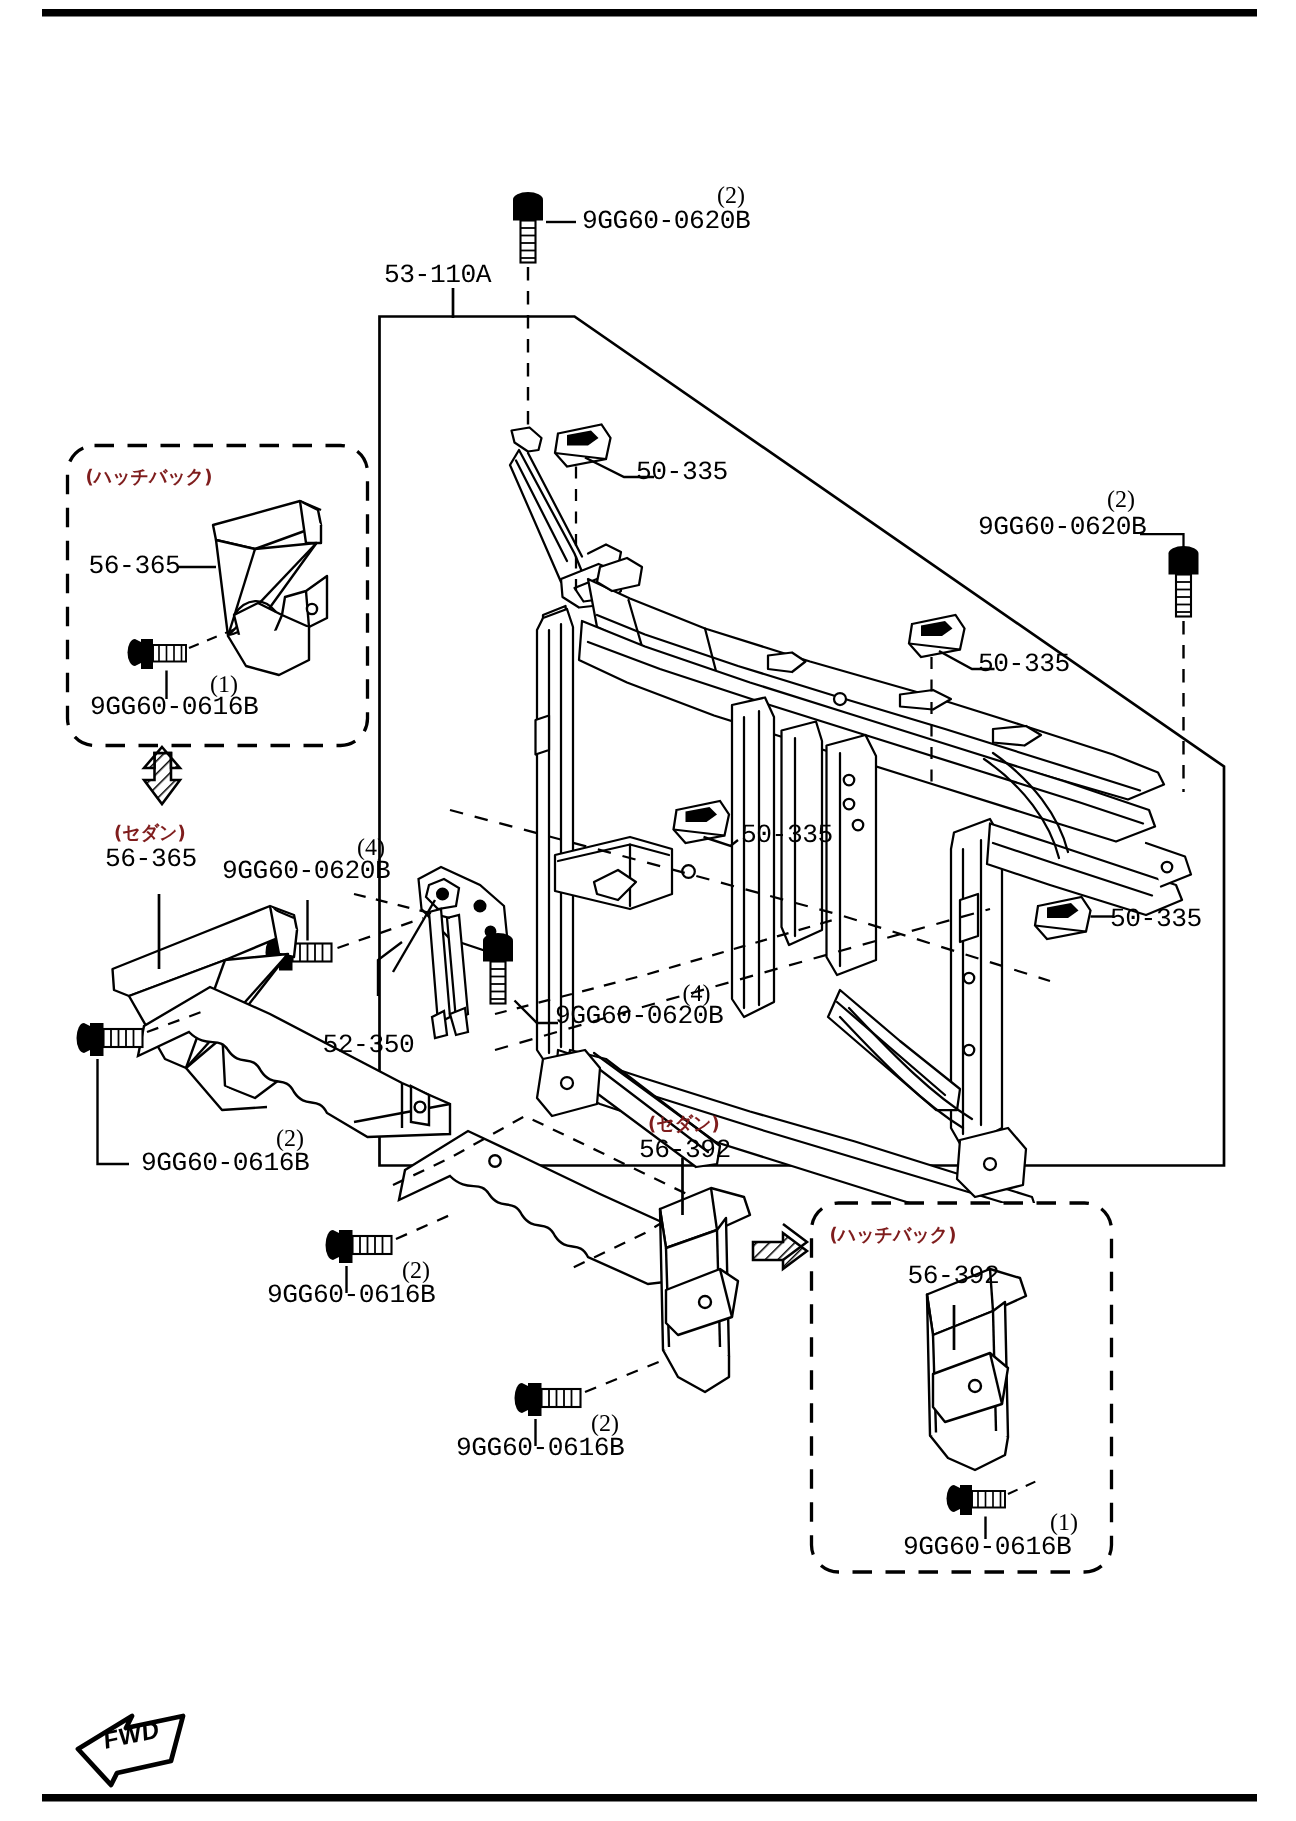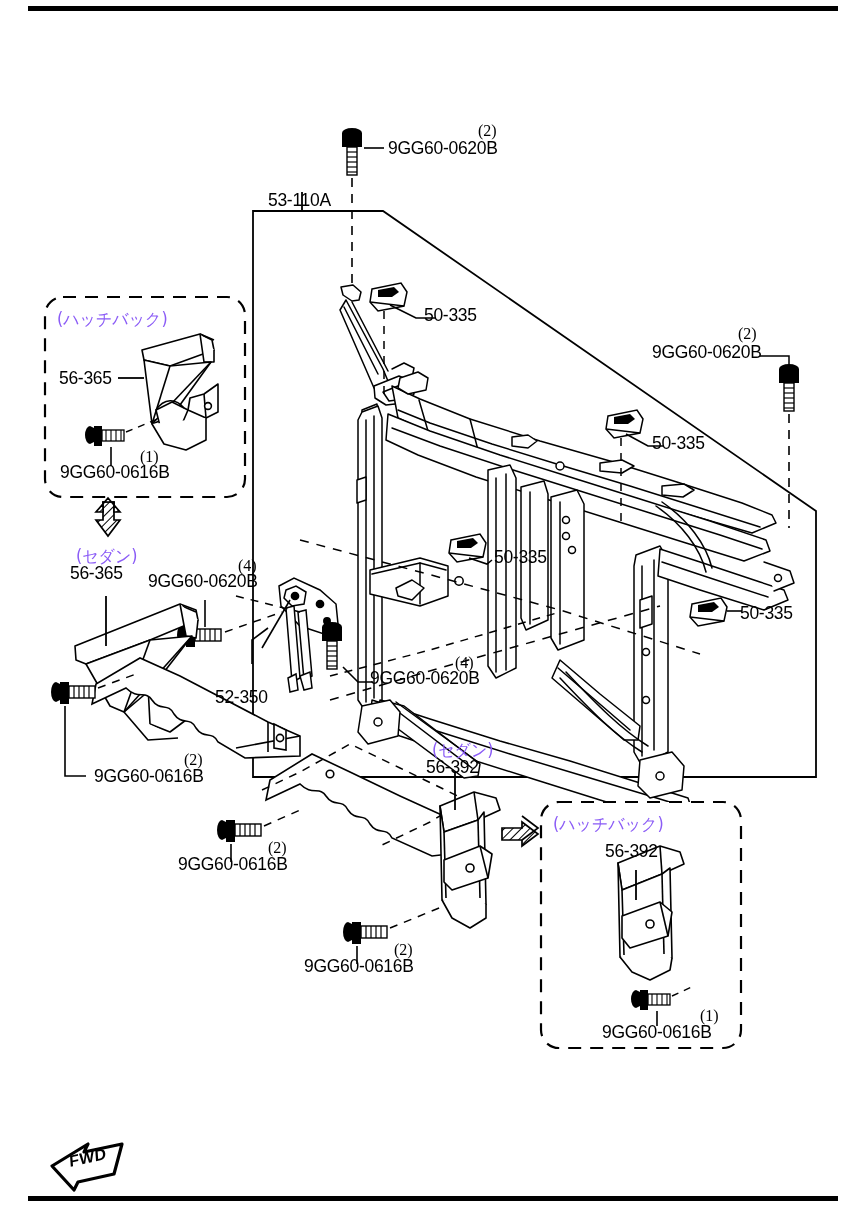--- a/index.html
+++ b/index.html
@@ -30,41 +30,41 @@
 
   .svg-layer {
     position: absolute;
     left: 0; top: 0;
     width: 864px;
     height: 1214px;
   }
 
   .lbl {
     position: absolute;
-    font-family: Liberation Sans, sans-serif;
+    font-family: Liberation Mono, monospace;
     font-size: 17.5px;
     color: #000;
     white-space: nowrap;
     letter-spacing: -0.3px;
     line-height: 1;
   }
   .qty {
     position: absolute;
     font-family: "Liberation Serif", "DejaVu Serif", serif;
     font-size: 16px;
     color: #000;
     white-space: nowrap;
     line-height: 1;
   }
   .jp {
     position: absolute;
     font-family: "DejaVu Sans", sans-serif;
-    font-size: 16px;
-    font-weight: normal;
-    color: #8b5cf6;
+    font-size: 12px;
+    font-weight: bold;
+    color: #7f1d1d;
     white-space: nowrap;
     line-height: 1;
     transform: scaleY(1.05);
   }
 </style>
 </head>
 <body>
 
 <div id="page">
 
@@ -426,21 +426,21 @@
     <g>
       <path d="M502,828 L522,828 L522,822 L538,834 L522,846 L522,840 L502,840 Z" fill="url(#hatch)" stroke="#000" stroke-width="1.7"></path>
       <path d="M522,816 L538,828 L522,840" fill="none" stroke="#000" stroke-width="1.7"></path>
     </g>
 
     <g>
       <path d="M52,1166 L88,1144 L84,1152 L122,1144 L114,1174 L78,1182 L74,1190 Z" fill="#fff" stroke="#000" stroke-width="3.2" stroke-linejoin="round"></path>
     </g>
   </svg>
 
-  <div class="lbl" style="left:268px; top:176px;margin-top:16px;">53-110A</div>
+  <div class="lbl" style="left:256px; top:176px;">53-110A</div>
 
   <div class="lbl" style="left:388px; top:140px;">9GG60-0620B</div>
   <div class="qty" style="left:478px; top:123px;">(2)</div>
 
   <div class="lbl" style="left:652px; top:344px;">9GG60-0620B</div>
   <div class="qty" style="left:738px; top:326px;">(2)</div>
 
   <div class="lbl" style="left:424px; top:307px;">50-335</div>
 
   <div class="lbl" style="left:652px; top:435px;">50-335</div>

